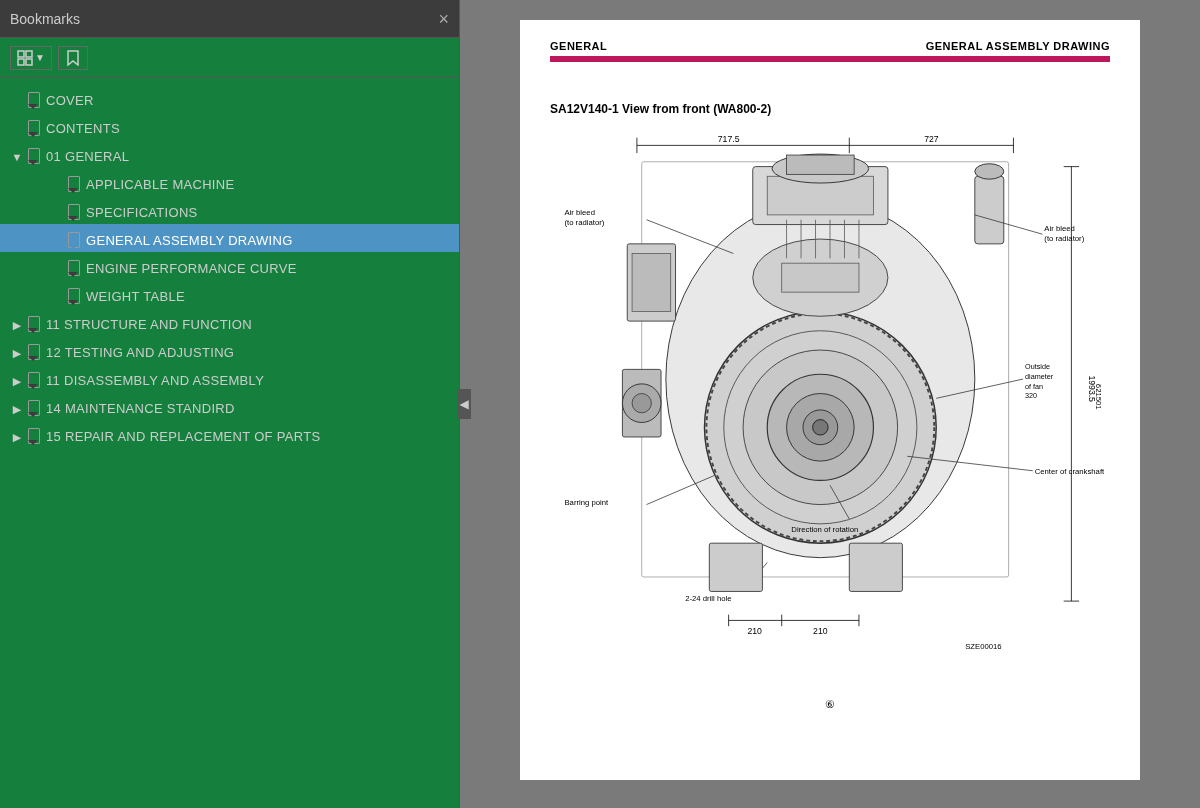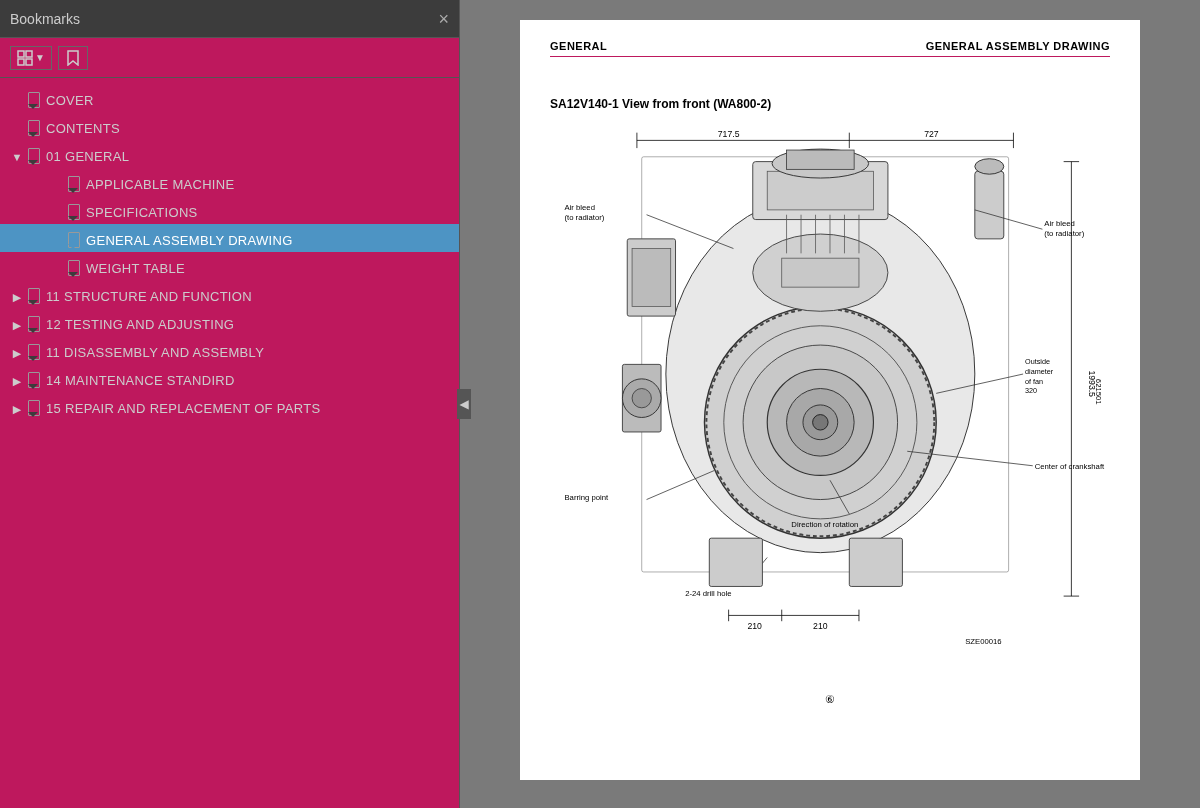--- a/index.html
+++ b/index.html
@@ -9,21 +9,21 @@
       display: flex;
       font-family: Arial, sans-serif;
       background: #3c3c3c;
       overflow: hidden;
     }
 
     
     #left-panel {
       width: 460px;
       min-width: 460px;
-      background: #be185d;
+      background: #15803d;
       display: flex;
       flex-direction: column;
       border-right: 1px solid #555;
       position: relative;
     }
 
     #bookmarks-header {
       display: flex;
       align-items: center;
       justify-content: space-between;
@@ -188,21 +188,21 @@
       min-height: 760px;
       padding: 20px 30px;
       position: relative;
       font-family: Arial, sans-serif;
     }
 
     .doc-header {
       display: flex;
       justify-content: space-between;
       align-items: flex-start;
-      border-bottom: 1px solid #be185d;
+      border-bottom: 6px solid #be185d;
       padding-bottom: 4px;
       margin-bottom: 16px;
     }
 
     .doc-header-left {
       font-size: 11px;
       font-weight: bold;
       letter-spacing: 0.5px;
     }
 
@@ -315,20 +315,25 @@
       <div class="bookmark-icon"></div>
       <span class="item-label">SPECIFICATIONS</span>
     </div>
 
     <div class="tree-item level-2 active">
       <div class="expand-icon"></div>
       <div class="bookmark-icon"></div>
       <span class="item-label">GENERAL ASSEMBLY DRAWING</span>
     </div>
 
+    <div class="tree-item level-2">
+      <div class="expand-icon"></div>
+      <div class="bookmark-icon"></div>
+      <span class="item-label">ENGINE PERFORMANCE CURVE</span>
+    </div>
 
     <div class="tree-item level-2">
       <div class="expand-icon"></div>
       <div class="bookmark-icon"></div>
       <span class="item-label">WEIGHT TABLE</span>
     </div>
 
     <div class="tree-item level-0">
       <div class="expand-icon" style="color:#ccc;">▶</div>
       <div class="bookmark-icon"></div>

